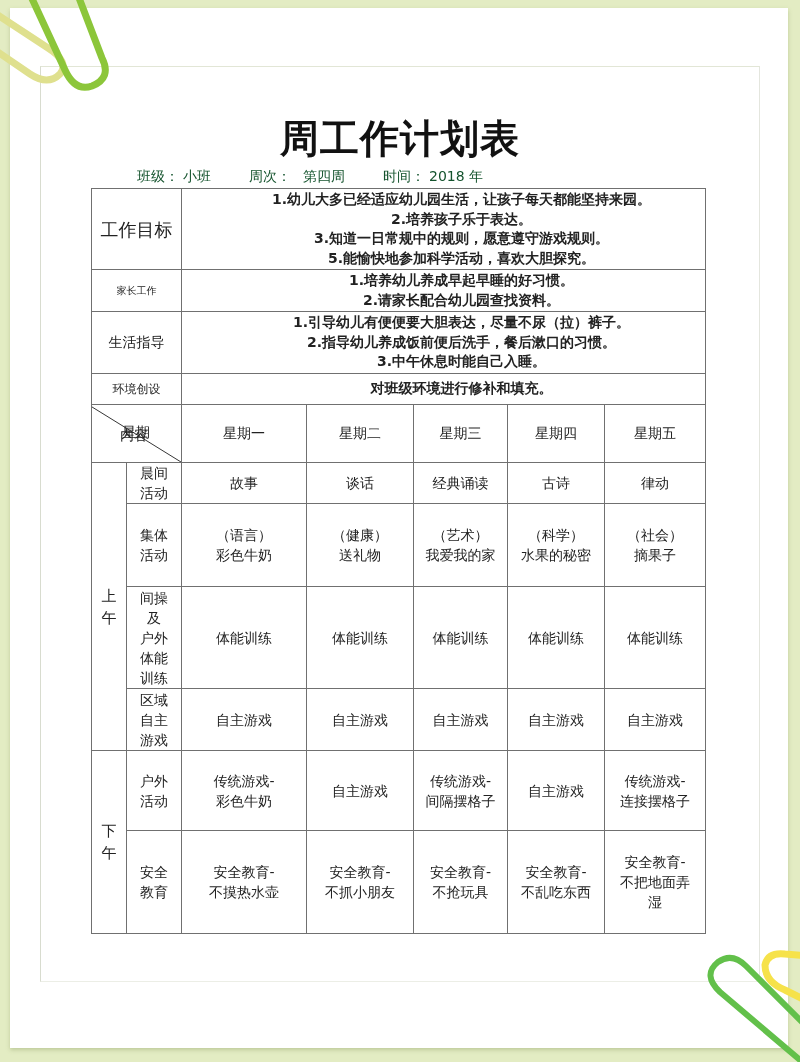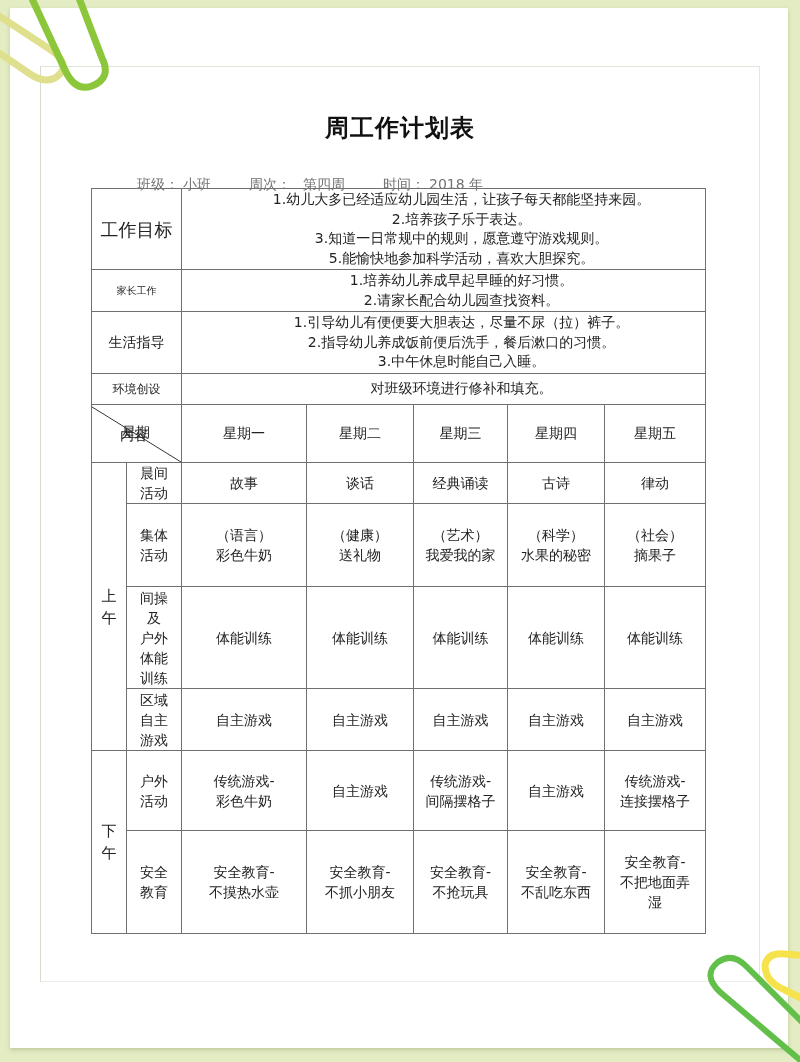--- a/index.html
+++ b/index.html
@@ -18,43 +18,43 @@
     .sheet {
       position: absolute; left: 40px; top: 66px; width: 720px; height: 916px;
       background: #ffffff;
       border-top: 1px solid #e2e6d6;
       border-left: 1px solid #d8dccf;
       border-right: 1px solid #e4e6de;
       border-bottom: 1px solid #eceee6;
     }
     .title {
       position: absolute; left: 0; width: 800px; top: 112px;
-      text-align: center; font-size: 24px; font-weight: bold; letter-spacing: 1px;
+      text-align: center; font-size: 39px; font-weight: bold; letter-spacing: 1px;
       color: #111;
     }
     .meta {
-      position: absolute; top: 176px; left: 137px; font-size: 14px; color: #737373;
+      position: absolute; top: 168px; left: 137px; font-size: 14px; color: #14532d;
       display: flex; white-space: nowrap;
     }
     .meta .item { display: flex; }
     .meta .item + .item { margin-left: 38px; }
     .meta .lbl { margin-right: 4px; }
     .meta .item.week .lbl { margin-right: 12px; }
 
     table.plan {
       position: absolute; left: 91px; top: 188px; width: 614px;
       border-collapse: collapse; table-layout: fixed;
       font-size: 14px; color: #222;
     }
     table.plan td {
       border: 1px solid #707070;
       text-align: center; vertical-align: middle;
       line-height: 19px; padding: 0;
     }
-    td.left-text { text-align: center; padding-left: 36px !important; }
+    td.left-text { text-align: center; padding-left: 36px !important; font-weight: bold; }
     .goal-line { display: block; line-height: 19.5px; }
     td.diag {
       position: relative;
       background: linear-gradient(to top right, transparent calc(50% - 0.6px), #333 50%, transparent calc(50% + 0.6px));
     }
     td.diag { background: none; }
     td.diag svg { position: absolute; left: 0; top: 0; width: 100%; height: 100%; }
     td.diag .d1 { position: absolute; left: 30px; top: 18px; }
     td.diag .d2 { position: absolute; left: 28px; top: 21px; }
     .vstack { display: inline-block; line-height: 20px; }

